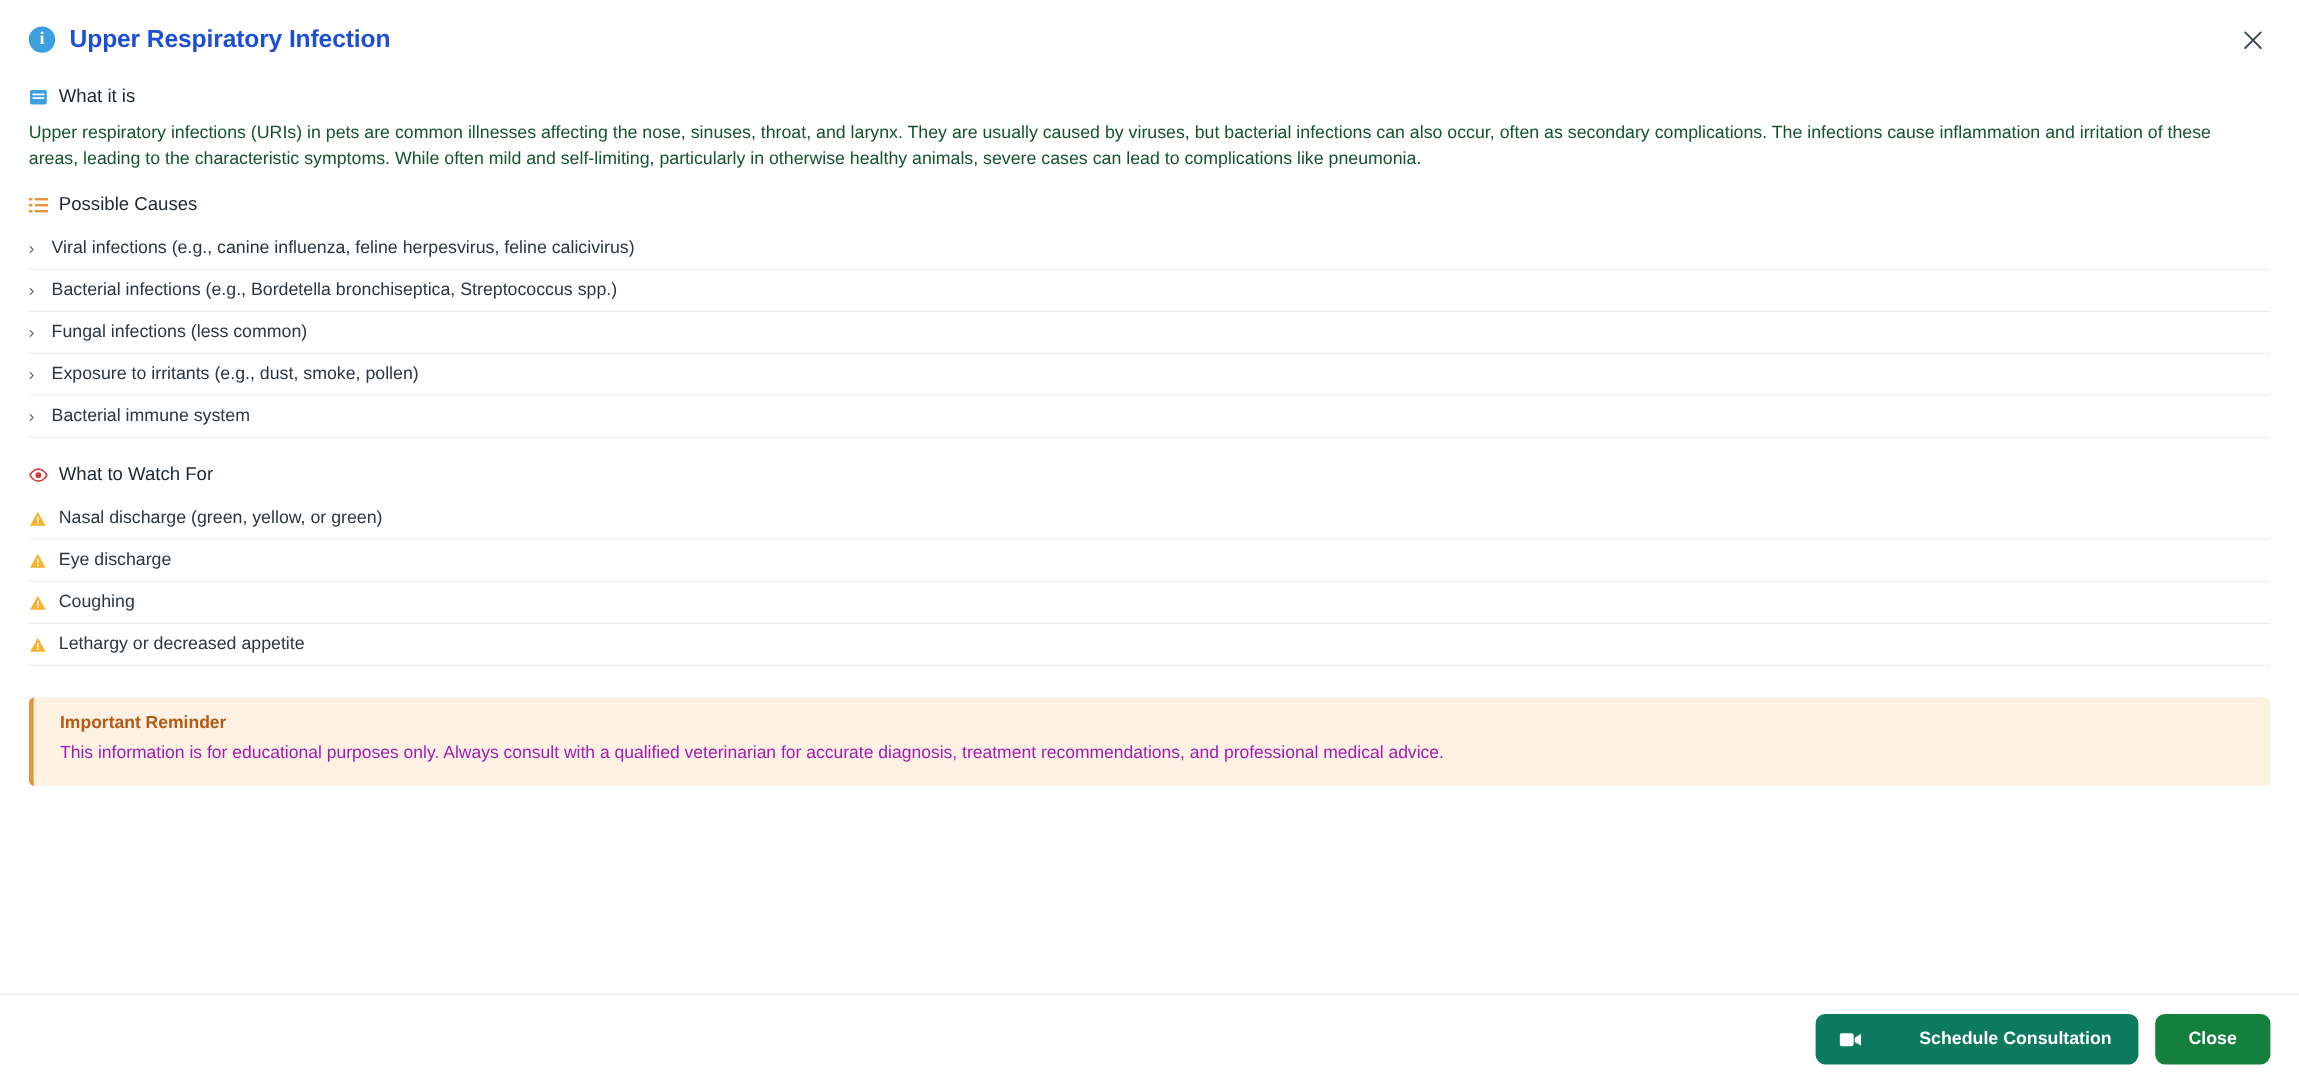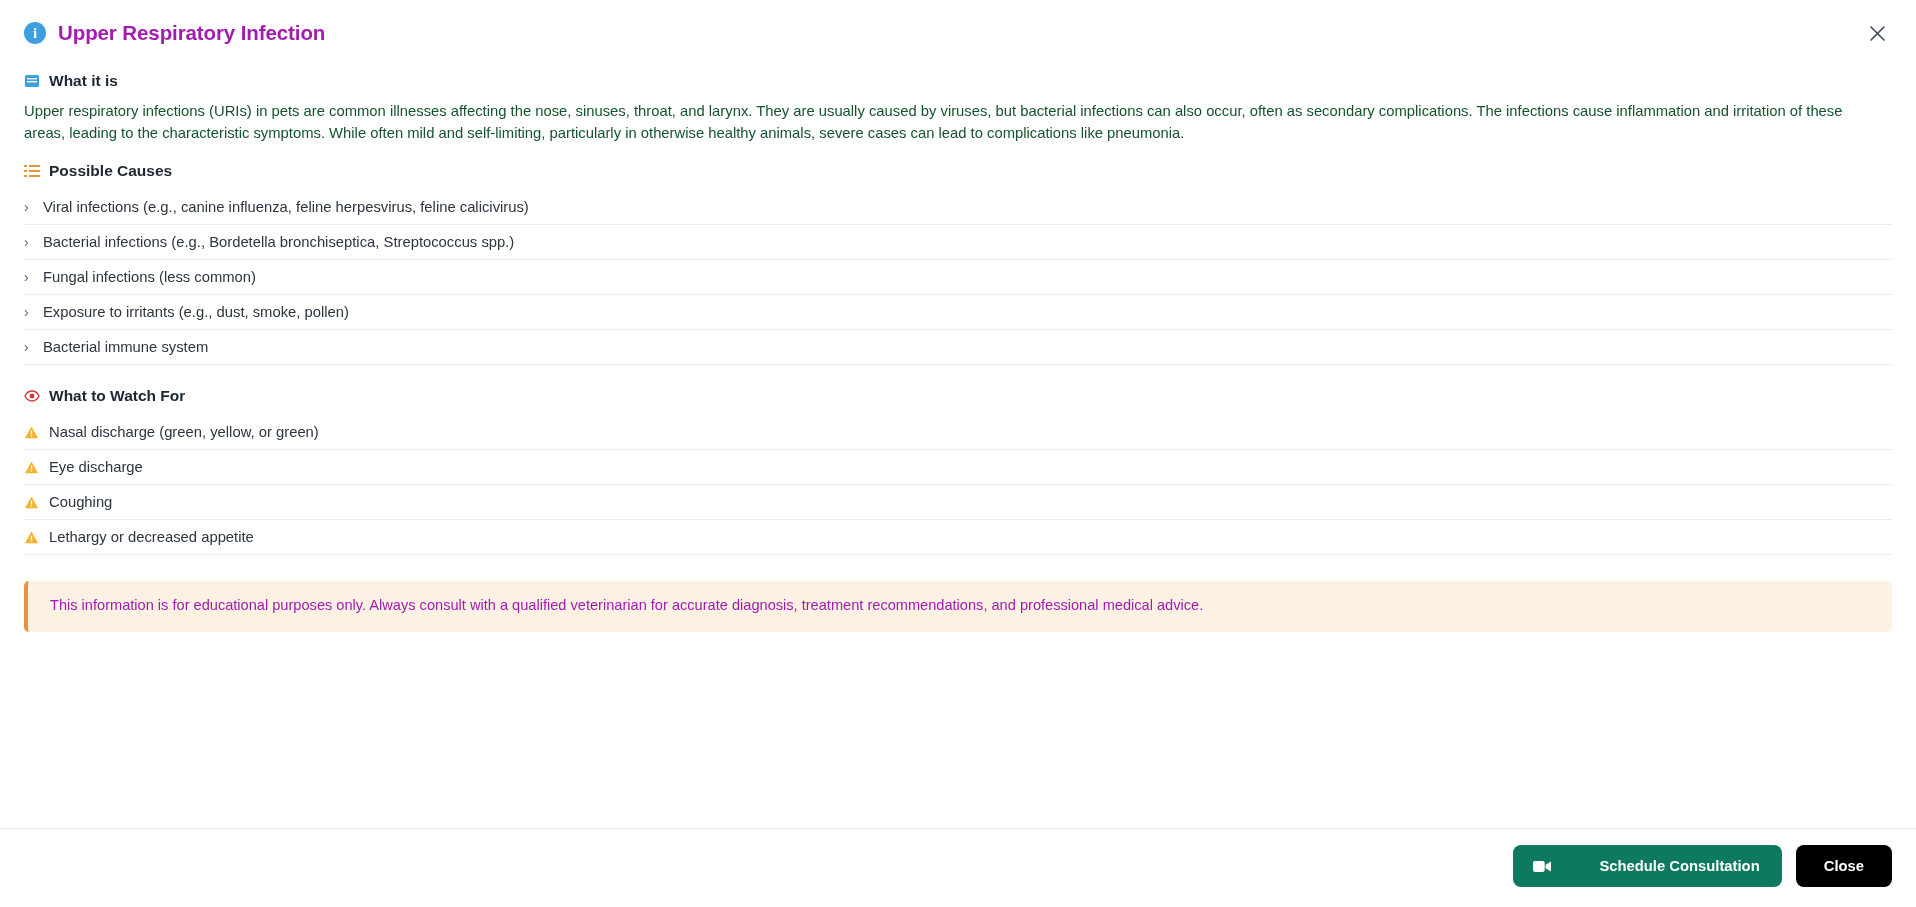--- a/index.html
+++ b/index.html
@@ -38,21 +38,21 @@
     font-family: "Liberation Serif", serif;
     display: flex;
     align-items: center;
     justify-content: center;
     margin-right: 12px;
     flex: 0 0 auto;
   }
   .modal-title {
     font-size: 20.5px;
     font-weight: bold;
-    color: #a21caf;
+    color: #1d4ed8;
     letter-spacing: -0.1px;
   }
   .close-icon {
     margin-left: auto;
     width: 30px;
     height: 30px;
     display: flex;
     align-items: center;
     justify-content: center;
     color: #3f4a56;
@@ -67,21 +67,21 @@
     overflow: hidden;
   }
   .section-head {
     display: flex;
     align-items: center;
     gap: 9px;
     margin: 8px 0 10px 0;
   }
   .section-head .label {
     font-size: 15.5px;
-    font-weight: bold;
+    font-weight: normal;
     color: #1d2733;
   }
   .sec-icon { width: 16px; height: 16px; flex: 0 0 auto; display:block; }
 
   .body-text {
     font-size: 14.8px;
     line-height: 1.5;
     color: #14532d;
     margin: 0 0 18px 0;
     max-width: 1845px;
@@ -150,21 +150,21 @@
     align-items: center;
     gap: 10px;
     font-family: "Liberation Sans", sans-serif;
   }
   .btn-primary {
     background: #0d7a5f;
     padding: 13px 22px 13px 20px;
     gap: 48px;
   }
   .btn-secondary {
-    background: #000000;
+    background: #15803d;
     padding: 13px 28px;
   }
   .cam-icon { width: 18px; height: 13px; display:block; }
 </style>
 </head>
 <body>
 
 <div class="modal">
 
   <div class="modal-header">
@@ -263,20 +263,21 @@
         <svg class="warn-tri" viewBox="0 0 16 16" aria-hidden="true">
           <path d="M8 1.5 L15 14 L1 14 Z" fill="#f5b32e"></path>
           <rect x="7.3" y="6" width="1.4" height="4.2" fill="#ffffff"></rect>
           <rect x="7.3" y="11" width="1.4" height="1.4" fill="#ffffff"></rect>
         </svg>
         <span>Lethargy or decreased appetite</span>
       </div>
     </div>
 
     <div class="reminder">
+      <div class="reminder-title">Important Reminder</div>
       <div class="reminder-text">This information is for educational purposes only. Always consult with a qualified veterinarian for accurate diagnosis, treatment recommendations, and professional medical advice.</div>
     </div>
 
   </div>
 
   <div class="modal-footer">
     <button class="btn btn-primary">
       <svg class="cam-icon" viewBox="0 0 20 14" aria-hidden="true">
         <rect x="0" y="1" width="13" height="12" rx="2" fill="#ffffff"></rect>
         <path d="M14 5 L20 1.5 L20 12.5 L14 9 Z" fill="#ffffff"></path>

